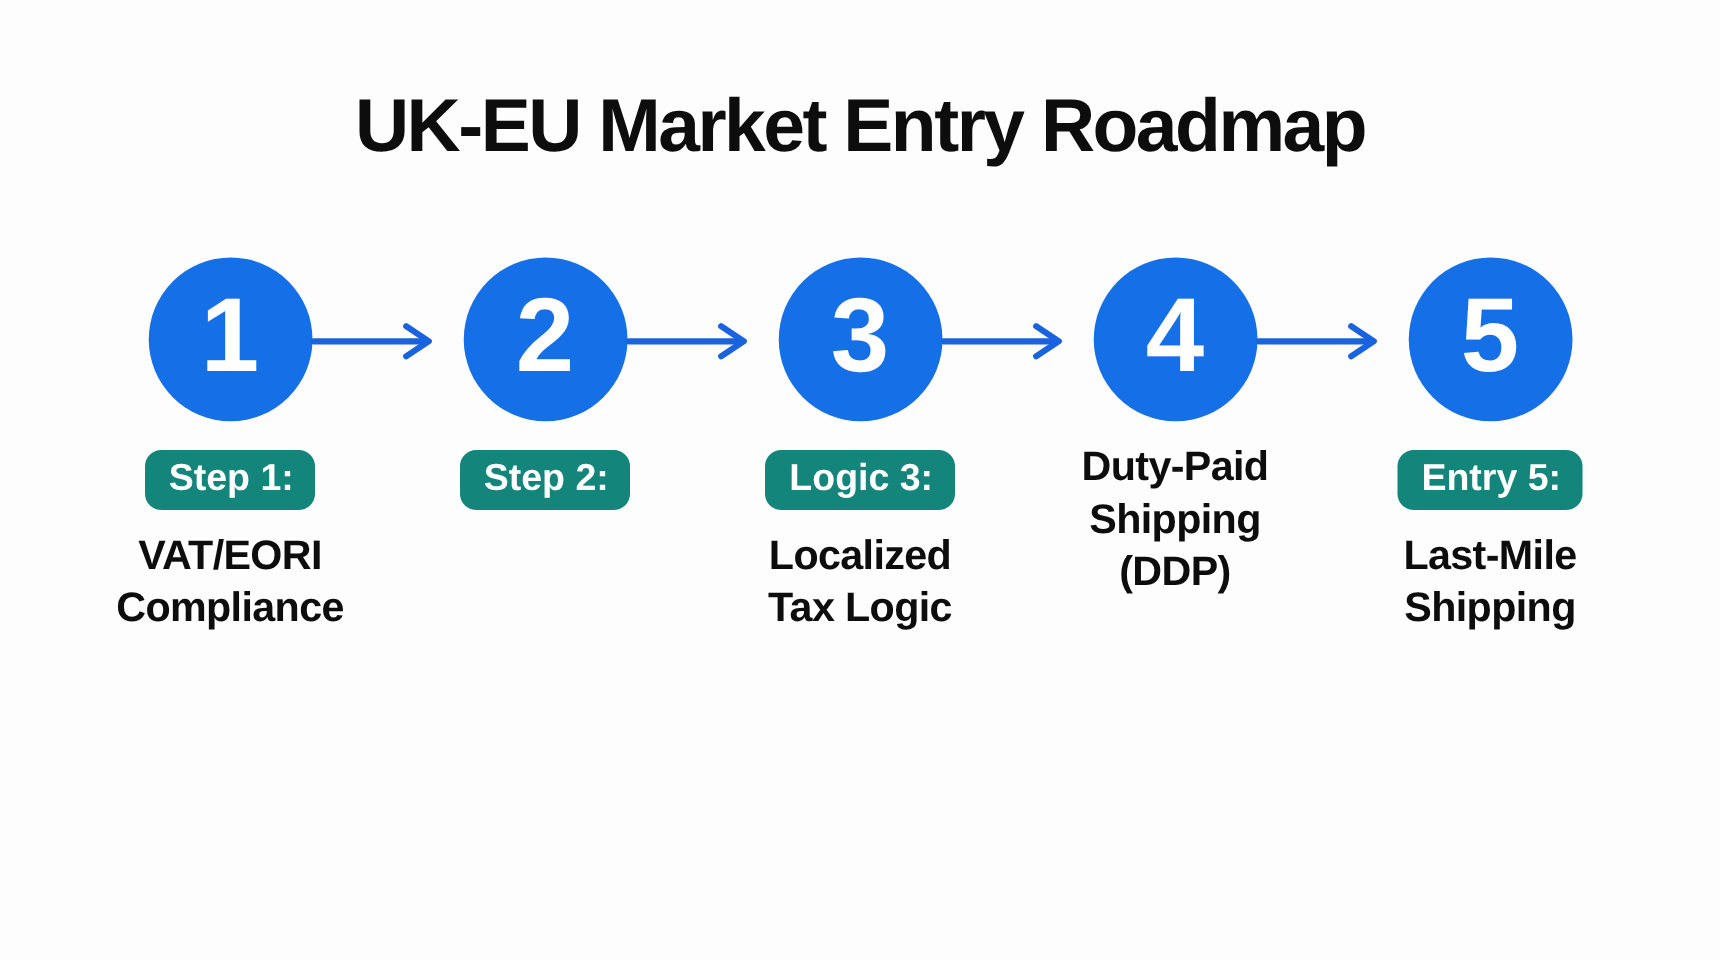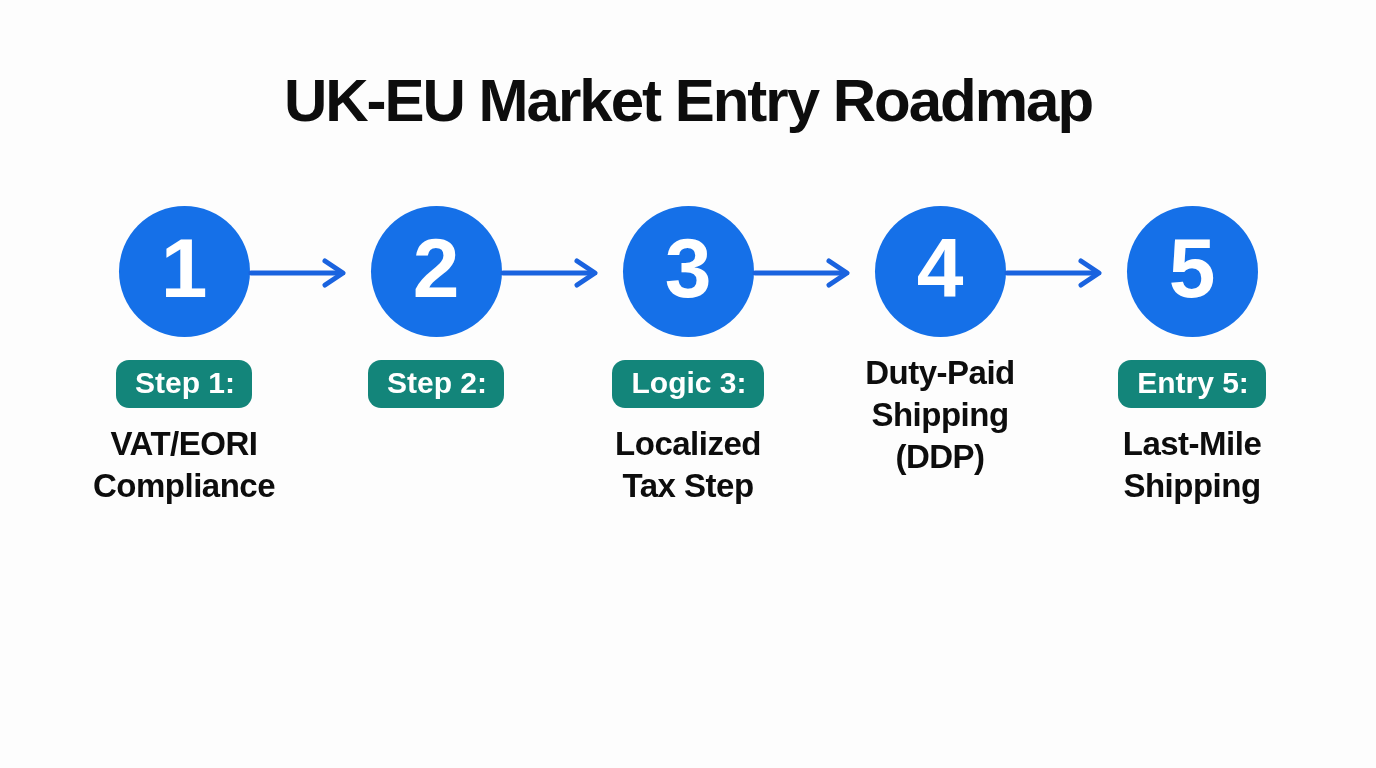--- a/index.html
+++ b/index.html
@@ -130,21 +130,21 @@
   <div class="step">
     <div class="circle">
       <span class="num">3</span>
     </div>
     <svg class="arrow-svg" viewBox="0 0 102 30">
       <line x1="3" y1="15" x2="93" y2="15"></line>
       <polyline points="77,3 95,15 77,27"></polyline>
     </svg>
     <div class="badge">Logic 3:</div>
     <div class="label">Localized
-Tax Step</div>
+Tax Logic</div>
   </div>
 
   <div class="step">
     <div class="circle">
       <span class="num">4</span>
     </div>
     <svg class="arrow-svg" viewBox="0 0 102 30">
       <line x1="3" y1="15" x2="93" y2="15"></line>
       <polyline points="77,3 95,15 77,27"></polyline>
     </svg>

